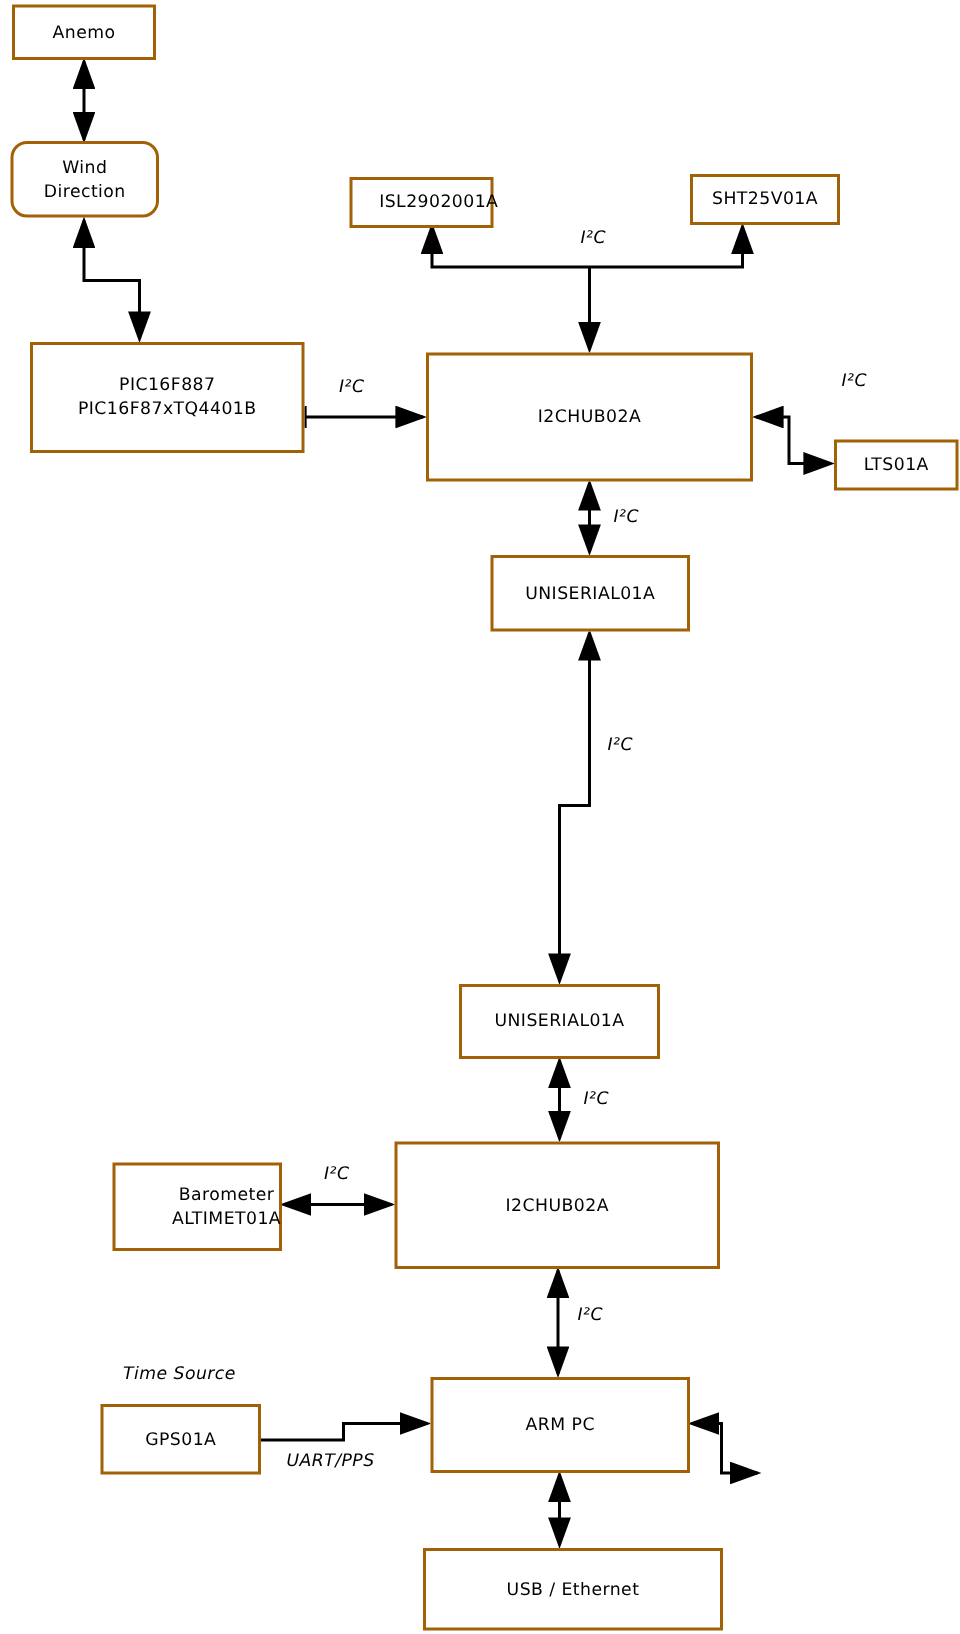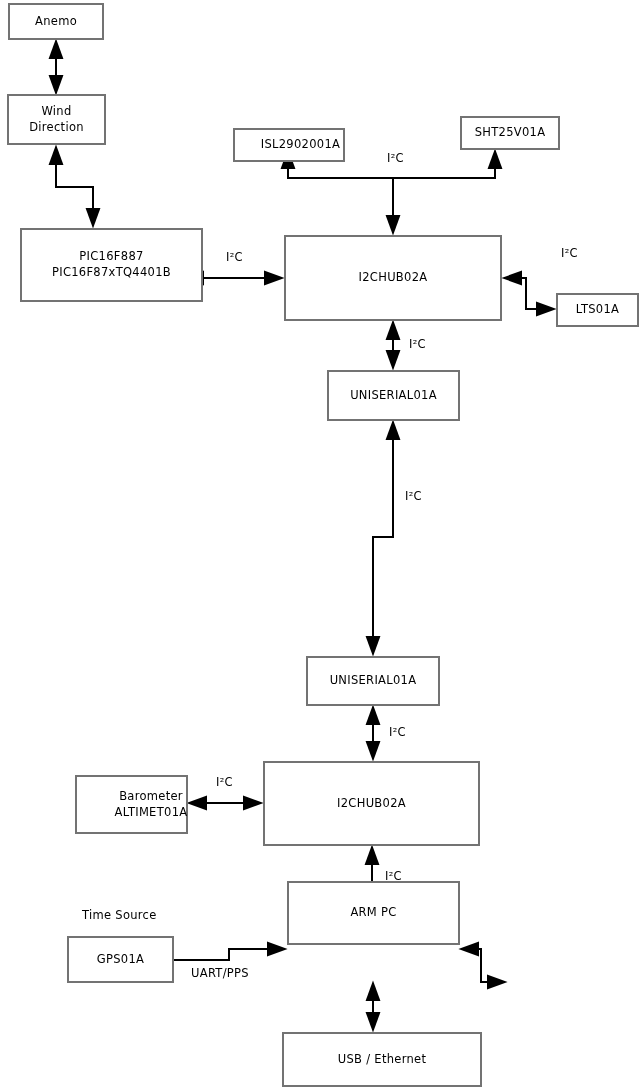--- a/index.html
+++ b/index.html
@@ -19,21 +19,21 @@
   #wires {
     position: absolute;
     left: 0;
     top: 0;
     width: 640px;
     height: 1089px;
   }
   .node {
     position: absolute;
     box-sizing: border-box;
-    border: 2px solid #737373;
+    border: 2px solid #a16207;
     background: #ffffff;
     display: flex;
     align-items: center;
     justify-content: center;
     text-align: center;
     z-index: 2;
   }
   .node-label {
     font-size: 11.5px;
     line-height: 1.35;
@@ -41,20 +41,21 @@
     letter-spacing: 0.3px;
   }
   .edge-label {
     position: absolute;
     font-size: 11.5px;
     line-height: 1.2;
     white-space: nowrap;
     background: transparent;
     z-index: 3;
     letter-spacing: 0.3px;
+    font-style: italic;
   }
 </style>
 </head>
 <body>
 
 <div id="canvas">
 
   <svg id="wires" viewBox="0 0 640 1089" xmlns="http://www.w3.org/2000/svg">
     <defs>
       <marker id="arr" markerWidth="11" markerHeight="7.6" refX="9.2" refY="3.8" orient="auto-start-reverse" markerUnits="strokeWidth">
@@ -76,31 +77,31 @@
       <path d="M173,960 L229,960 L229,949 L285,949" marker-end="url(#arr)"></path>
       <path d="M461,949 L481,949 L481,982 L505,982" marker-start="url(#arr)" marker-end="url(#arr)"></path>
       <path d="M373,983 L373,1030" marker-start="url(#arr)" marker-end="url(#arr)"></path>
     </g>
   </svg>
 
   <div class="node" style="left:8px; top:3px; width:96px; height:37px;">
     <span class="node-label">Anemo</span>
   </div>
 
-  <div class="node" style="left:7px; top:94px; width:99px; height:51px;">
+  <div class="node" style="left:7px; top:94px; width:99px; height:51px;border-radius:11px;">
     <span class="node-label">Wind
 Direction</span>
   </div>
 
   <div class="node" style="left:20px; top:228px; width:183px; height:74px;">
     <span class="node-label">PIC16F887
 PIC16F87xTQ4401B</span>
   </div>
 
-  <div class="node" style="left:233px; top:128px; width:112px; height:34px;padding-left:23px;">
+  <div class="node" style="left:233px; top:118px; width:96px; height:34px;padding-left:23px;">
     <span class="node-label">ISL2902001A</span>
   </div>
 
   <div class="node" style="left:460px; top:116px; width:100px; height:34px;">
     <span class="node-label">SHT25V01A</span>
   </div>
 
   <div class="node" style="left:284px; top:235px; width:218px; height:86px;">
     <span class="node-label">I2CHUB02A</span>
   </div>
@@ -123,21 +124,21 @@
 
   <div class="node" style="left:75px; top:775px; width:113px; height:59px;padding-left:39px;">
     <span class="node-label">Barometer
 ALTIMET01A</span>
   </div>
 
   <div class="node" style="left:67px; top:936px; width:107px; height:47px;">
     <span class="node-label">GPS01A</span>
   </div>
 
-  <div class="node" style="left:287px; top:881px; width:173px; height:64px;">
+  <div class="node" style="left:287px; top:918px; width:173px; height:64px;">
     <span class="node-label">ARM PC</span>
   </div>
 
 
   <div class="node" style="left:282px; top:1032px; width:200px; height:55px;">
     <span class="node-label">USB / Ethernet</span>
   </div>
 
   <div class="edge-label" style="left:226px; top:251px;">I²C</div>
 

